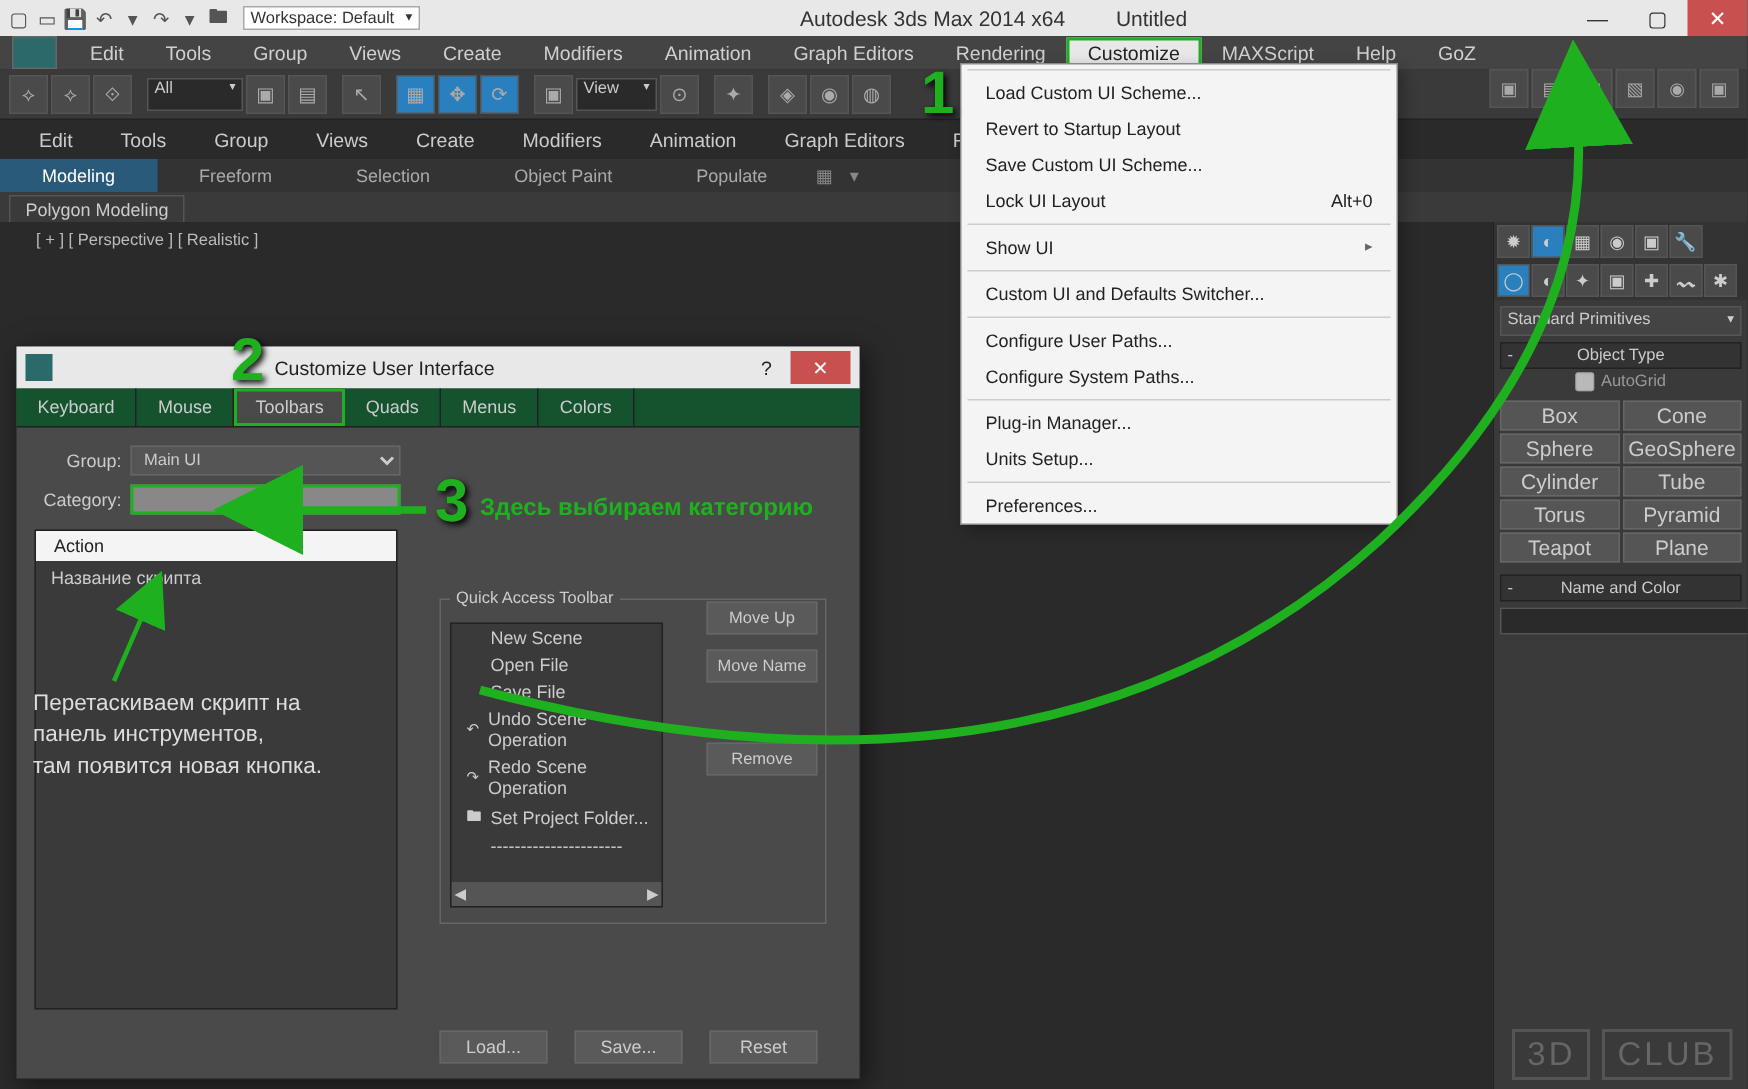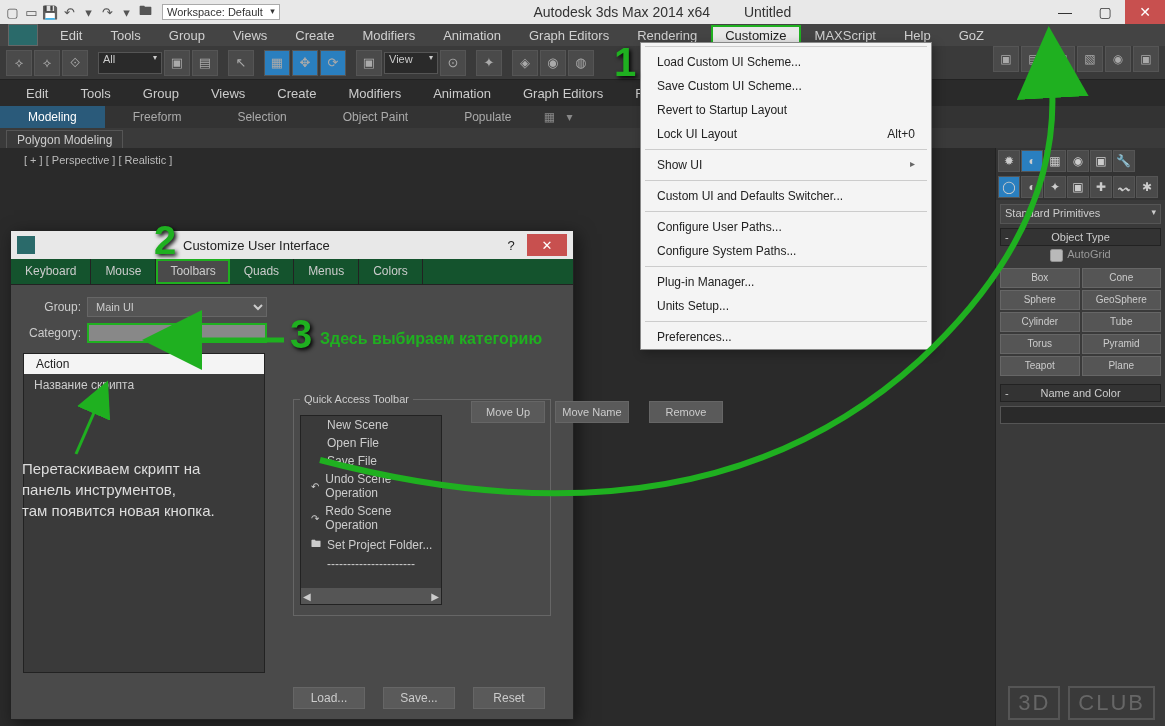--- a/index.html
+++ b/index.html
@@ -51,21 +51,21 @@
 .rightpanel { position:absolute; top:148px; right:0; width:170px; bottom:0; background:#3a3a3a; border-left:1px solid #222; }
 .rp-iconrow { height:26px; display:flex; background:#333; gap:1px; padding:2px; }
 .rp-iconrow span { width:22px; height:22px; background:#4a4a4a; border:1px solid #555; display:flex; align-items:center; justify-content:center; font-size:12px; }
 .rp-iconrow span.active { background:#2a7fbf; }
 .rp-sel { margin:4px; height:20px; background:#444; border:1px solid #555; font-size:11px; padding:2px 4px; display:flex; justify-content:space-between; }
 .rp-sel::after { content:"▾"; font-size:9px; }
 .rp-section { margin:2px 4px; }
 .rp-header { background:#333; padding:2px 6px; font-size:11px; text-align:center; border:1px solid #222; position:relative; }
 .rp-header .min { position:absolute; left:4px; }
 .rp-grid { display:grid; grid-template-columns:1fr 1fr; gap:2px; padding:4px 0; }
-.rp-grid button { height:20px; background:#555; border:1px solid #666; color:#ccc; font-size:10px; }
+.rp-grid button { height:20px; background:#555; border:1px solid #666; color:#ccc; font-size:14px; }
 .rp-autogrid { text-align:center; font-size:11px; padding:2px; color:#999; }
 .rp-autogrid input { vertical-align:middle; margin-right:4px; }
 .rp-namecolor { margin:4px; }
 .rp-nc-row { display:flex; gap:2px; margin-top:4px; }
 .rp-nc-row input { flex:1; height:18px; background:#2a2a2a; border:1px solid #555; }
 
 
 .dropdown { position:absolute; top:42px; left:640px; width:292px; background:#f4f4f4; border:1px solid #888; box-shadow:3px 3px 10px rgba(0,0,0,.3); color:#222; font-size:12px; z-index:100; }
 .dropdown .di { padding:5px 16px; display:flex; justify-content:space-between; }
 .dropdown .di.hl { border-bottom:2px solid #1fb020; }
@@ -90,21 +90,21 @@
 .action-list { width:242px; height:320px; background:#3a3a3a; border:1px solid #222; margin-top:10px; position:relative; }
 .action-list .ah { background:#f4f4f4; color:#222; padding:3px 12px; font-size:12px; }
 .action-list .ai { padding:4px 10px; font-size:12px; color:#ccc; }
 .qat-panel { position:absolute; top:108px; left:282px; width:258px; }
 .qat-fieldset { border:1px solid #666; padding:6px; font-size:11px; }
 .qat-fieldset legend { padding:0 4px; color:#ccc; }
 .qat-list { height:190px; background:#3a3a3a; border:1px solid #222; margin:4px 0; font-size:12px; overflow:hidden; position:relative; }
 .qat-list .qi { padding:2px 8px; color:#ccc; display:flex; align-items:center; gap:4px; }
 .qat-list .qi .ic { width:14px; text-align:center; font-size:10px; }
 .qat-list .scroll { position:absolute; bottom:0; left:0; right:0; height:16px; background:#555; display:flex; justify-content:space-between; padding:0 2px; font-size:10px; align-items:center; }
-.qat-btns { position:absolute; top:116px; left:460px; display:flex; flex-direction:row; gap:10px; }
+.qat-btns { position:absolute; top:116px; left:460px; display:flex; flex-direction:column; gap:10px; }
 .qat-btns button { width:74px; height:22px; background:#5a5a5a; border:1px solid #666; color:#ccc; font-size:11px; }
 .dlg-bottom { position:absolute; bottom:10px; left:282px; display:flex; gap:18px; }
 .dlg-bottom button { width:72px; height:22px; background:#5a5a5a; border:1px solid #666; color:#ccc; font-size:12px; }
 
 
 .anno-num { position:absolute; font-size:40px; font-weight:bold; color:#1fb020; text-shadow:2px 2px 4px #000; z-index:200; font-family:Arial; }
 .anno-arrow { position:absolute; z-index:150; pointer-events:none; }
 .anno-text { position:absolute; font-size:16px; color:#1fb020; font-weight:bold; z-index:160; }
 .anno-text2 { position:absolute; font-size:15px; color:#ddd; line-height:1.4; z-index:160; }
 .anno-text3 { position:absolute; font-size:14px; color:#888; line-height:1.4; z-index:40; }
@@ -270,22 +270,22 @@
       <input style="">
 
     </div>
   </div>
 </div>
 
 
 <div class="dropdown">
   <div class="sep"></div>
   <div class="di">Load Custom UI Scheme...</div>
+  <div class="di">Revert to Startup Layout</div>
   <div class="di">Save Custom UI Scheme...</div>
-  <div class="di">Revert to Startup Layout</div>
   <div class="di">
       <span>Lock UI Layout</span>
       <span>Alt+0</span>
     </div>
   <div class="sep"></div>
   <div class="di arr">
       <span>Show UI</span>
     </div>
   <div class="sep"></div>
   <div class="di">Custom UI and Defaults Switcher...</div>

